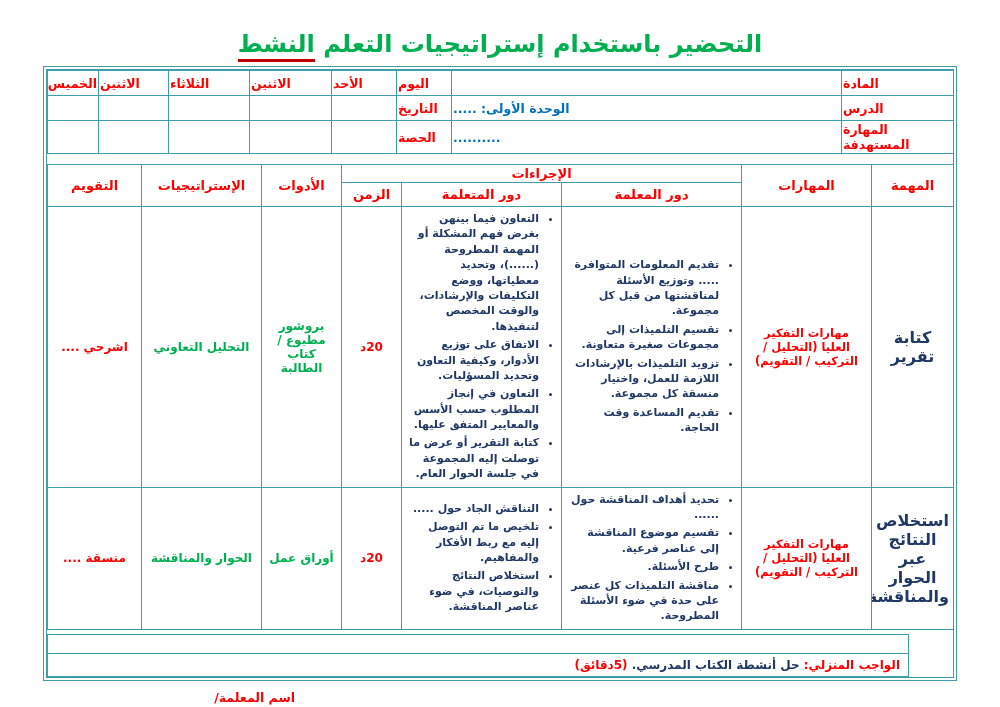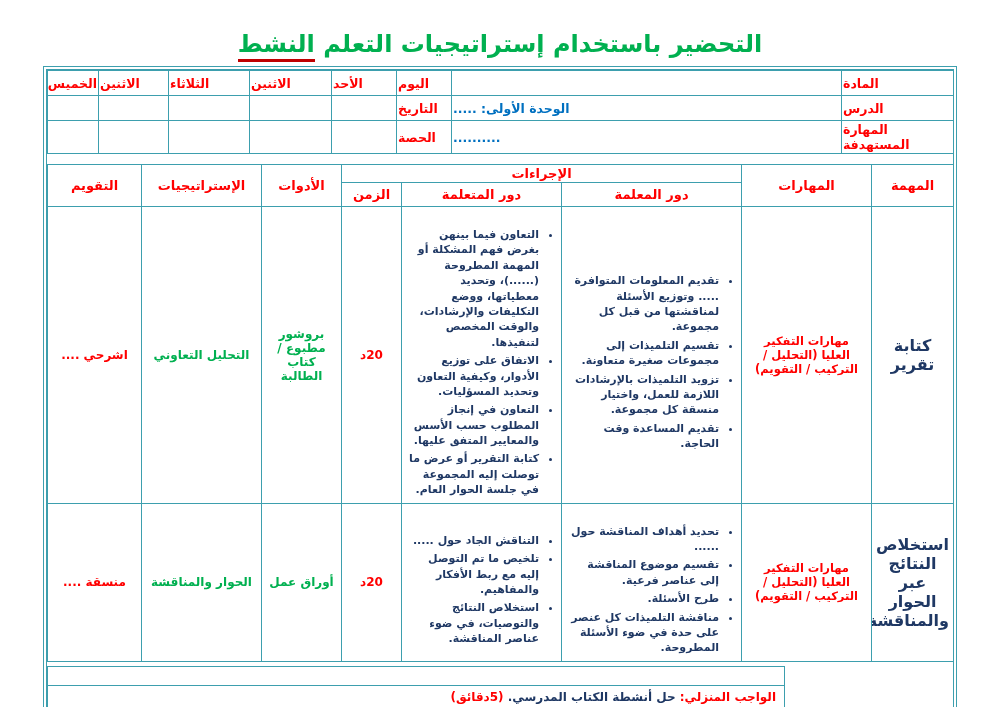--- a/index.html
+++ b/index.html
@@ -23,21 +23,21 @@
   }
   .page-title .underlined { border-bottom: 3px solid #c00000; padding-bottom: 1px; }
 
   .frame {
     margin-left: 43px;
     width: 906px;
     border: 4px double #3d9fae;
     background: #fff;
   }
 
-  table { border-collapse: collapse; table-layout: fixed; width: 738px; }
+  table { border-collapse: collapse; table-layout: fixed; width: 862px; }
   td { border: 1px solid #3d9fae; overflow: hidden; }
 
   
   .info-table td { height: 22px; font-size: 12.5px; font-weight: bold; text-align: left; vertical-align: middle; }
   .lbl { color: #ff0000; }
   .blue-val { color: #0070C0; font-size: 12px; }
 
   .gap1 { height: 10px; }
   .gap2 { height: 4px; }
 
@@ -54,21 +54,21 @@
   .green { color: #00B050; }
   .bold { font-weight: bold; }
 
   .task-cell { font-size: 16px; font-weight: bold; padding: 0 4px; }
   .skills-cell { font-size: 11.5px; font-weight: bold; padding: 0 6px; }
   .role-cell { vertical-align: middle; padding: 2px 2px; }
   .time-cell { font-size: 12px; font-weight: bold; }
   .tools-cell, .strategy-cell, .eval-cell { font-size: 12px; font-weight: bold; padding: 15px 4px; }
 
   ul.bullets {
-    margin: 18px 4px 2px 2px;
+    margin: 2px 4px 2px 2px;
     padding: 0 16px 0 2px;
     list-style: disc;
     text-align: right;
     color: #1F3864;
     font-size: 11px;
     font-weight: bold;
     line-height: 1.4;
   }
   ul.bullets li { margin: 0 0 3px 0; }
 

